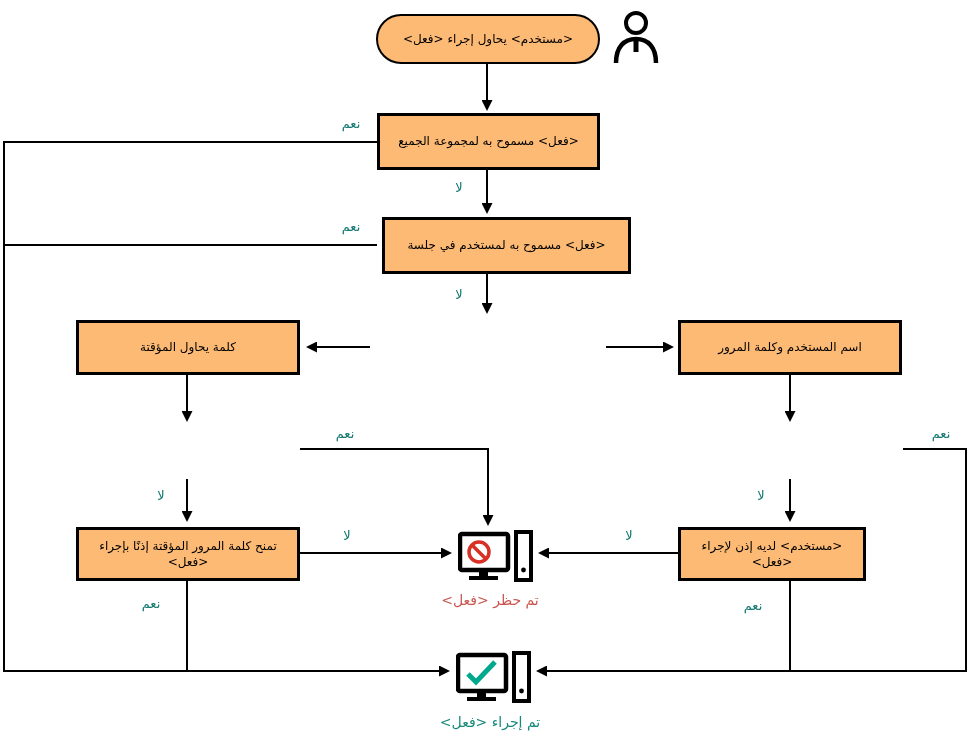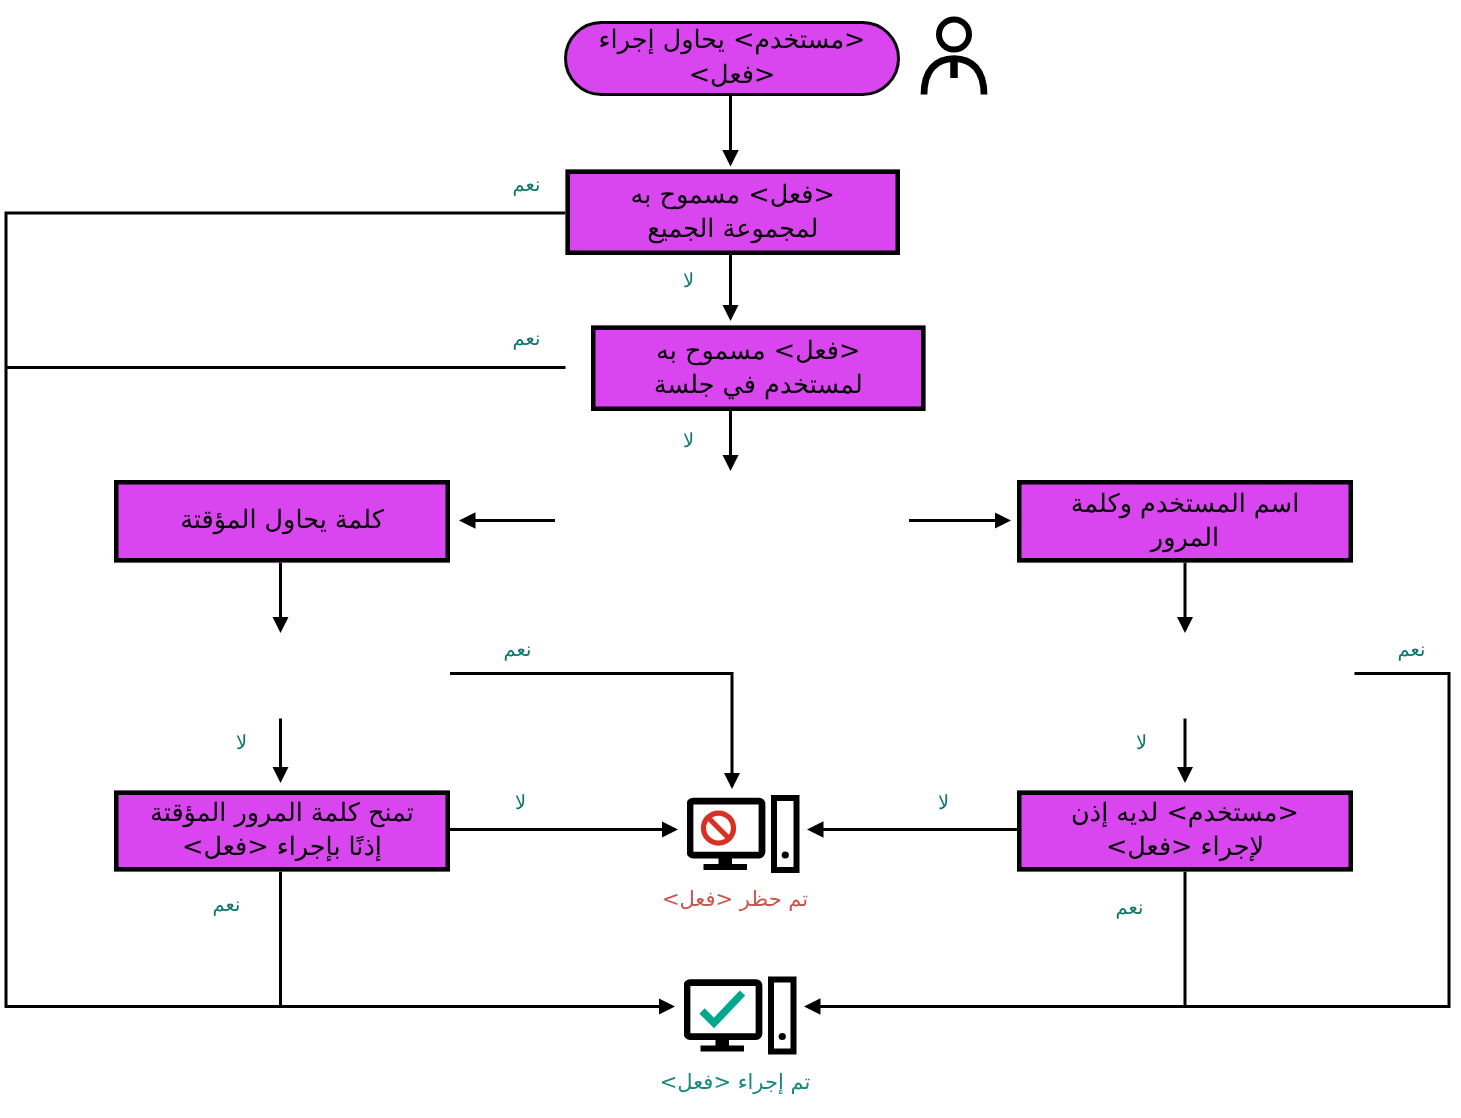--- a/index.html
+++ b/index.html
@@ -1,21 +1,21 @@
 <!DOCTYPE html>
 <html><head>
 <meta charset="utf-8">
 <style>
   html,body{margin:0;padding:0;background:#fff;}
   .stage{position:relative;width:974px;height:745px;background:#fff;overflow:hidden;
          font-family:"DejaVu Sans","Liberation Sans",sans-serif;color:#000;}
   svg.edges{position:absolute;left:0;top:0;}
-  .node{position:absolute;box-sizing:border-box;background:#d946ef;border:3px solid #000;
+  .node{position:absolute;box-sizing:border-box;background:#fdba74;border:3px solid #000;
         display:flex;align-items:center;justify-content:center;text-align:center;
-        font-size:17px;line-height:1.35;padding:2px 10px;}
+        font-size:12px;line-height:1.35;padding:2px 10px;}
   .oval{border-width:2px;border-radius:27px;}
   .hexwrap{position:absolute;}
   .hexwrap .hextext{position:absolute;left:0;top:0;right:0;bottom:0;display:flex;
         align-items:center;justify-content:center;font-size:10.5px;white-space:nowrap;}
   .lbl{position:absolute;width:30px;text-align:center;font-size:13px;color:#0f766e;}
   .cap{position:absolute;width:170px;text-align:center;font-size:14px;}
   .icon{position:absolute;}
 </style>
 </head>
 <body>
@@ -55,36 +55,36 @@
 
   <svg class="icon" style="left:610px;top:9px" width="50" height="56" viewBox="0 0 50 56">
     <circle cx="26" cy="14" r="10" fill="none" stroke="#000" stroke-width="4"></circle>
     <path d="M6,54 C6,38 14,30 26,30 C38,30 46,38 46,54" fill="none" stroke="#000" stroke-width="4.5"></path>
     <path d="M26,31 V43" stroke="#000" stroke-width="5"></path>
   </svg>
 
   <div class="node" style="left:377px;top:113px;width:223px;height:57px">
     <span dir="rtl">&lt;فعل&gt; مسموح به لمجموعة الجميع</span>
   </div>
-  <div class="node" style="left:394px;top:217px;width:223px;height:57px">
+  <div class="node" style="left:382px;top:217px;width:249px;height:57px">
     <span dir="rtl">&lt;فعل&gt; مسموح به لمستخدم في جلسة</span>
   </div>
 
 
   <div class="node" style="left:76px;top:320px;width:224px;height:55px">
     <span dir="rtl">كلمة يحاول المؤقتة</span>
   </div>
   <div class="node" style="left:76px;top:527px;width:224px;height:54px">
     <span dir="rtl">تمنح كلمة المرور المؤقتة إذنًا بإجراء &lt;فعل&gt;</span>
   </div>
 
   <div class="node" style="left:678px;top:320px;width:224px;height:55px">
     <span dir="rtl">اسم المستخدم وكلمة المرور</span>
   </div>
-  <div class="node" style="left:678px;top:527px;width:224px;height:54px">
+  <div class="node" style="left:678px;top:527px;width:188px;height:54px">
     <span dir="rtl">&lt;مستخدم&gt; لديه إذن لإجراء &lt;فعل&gt;</span>
   </div>
 
   <span class="lbl" style="left:336px;top:116px" dir="rtl">نعم</span>
   <span class="lbl" style="left:444px;top:180px" dir="rtl">لا</span>
   <span class="lbl" style="left:336px;top:219px" dir="rtl">نعم</span>
   <span class="lbl" style="left:444px;top:287px" dir="rtl">لا</span>
   <span class="lbl" style="left:330px;top:426px" dir="rtl">نعم</span>
   <span class="lbl" style="left:146px;top:488px" dir="rtl">لا</span>
   <span class="lbl" style="left:332px;top:528px" dir="rtl">لا</span>

